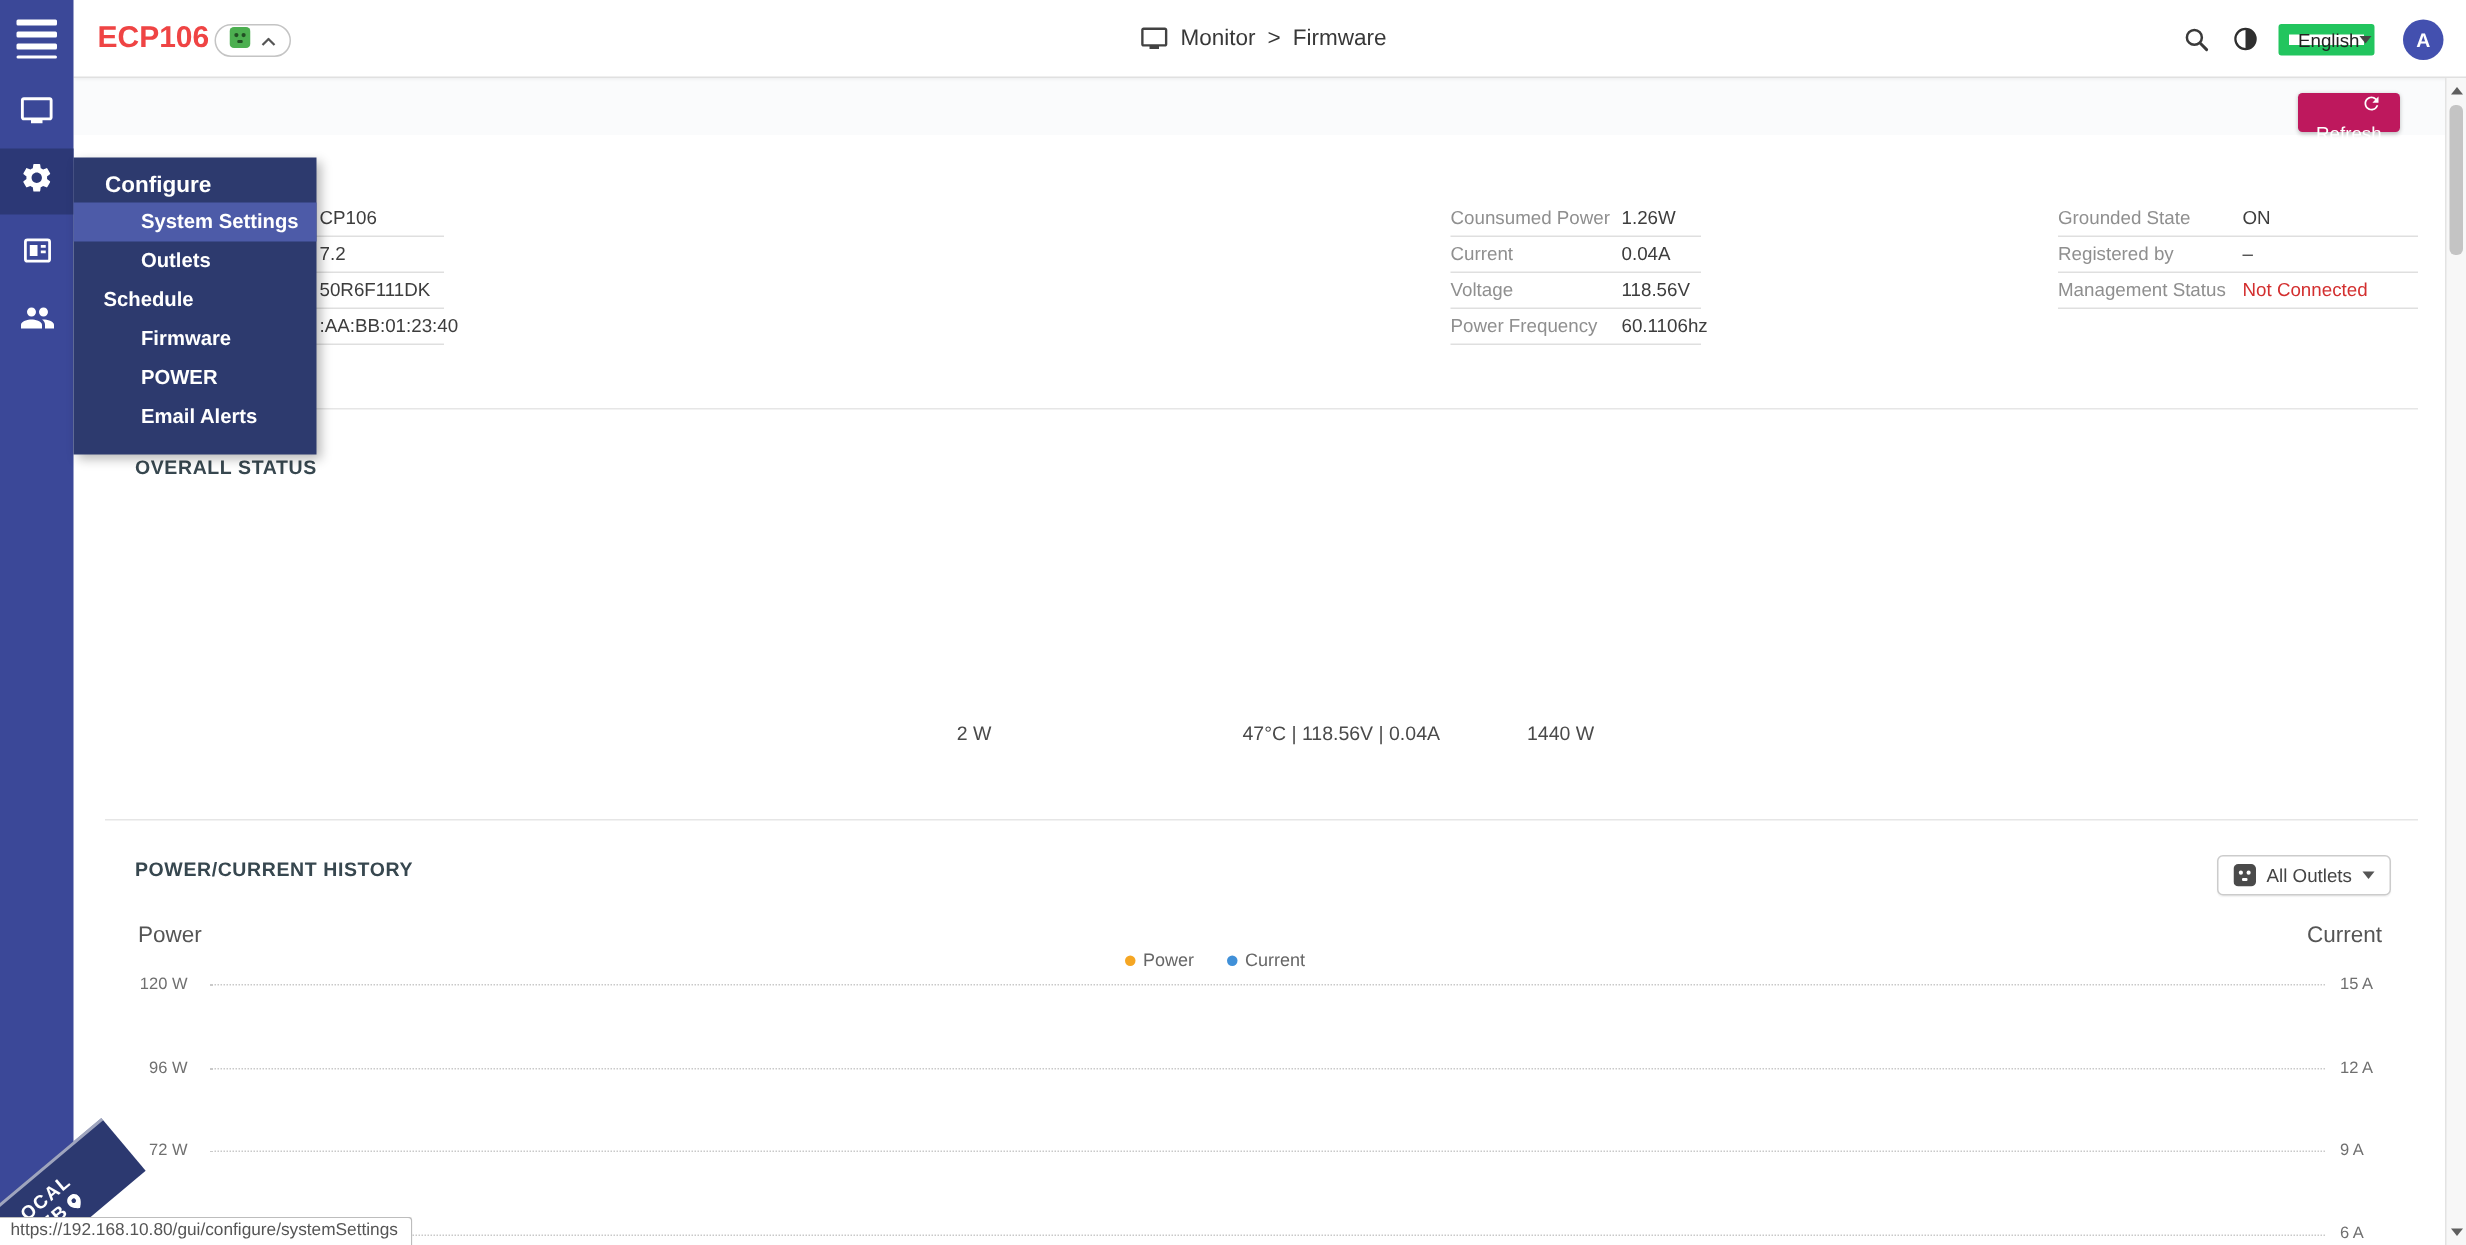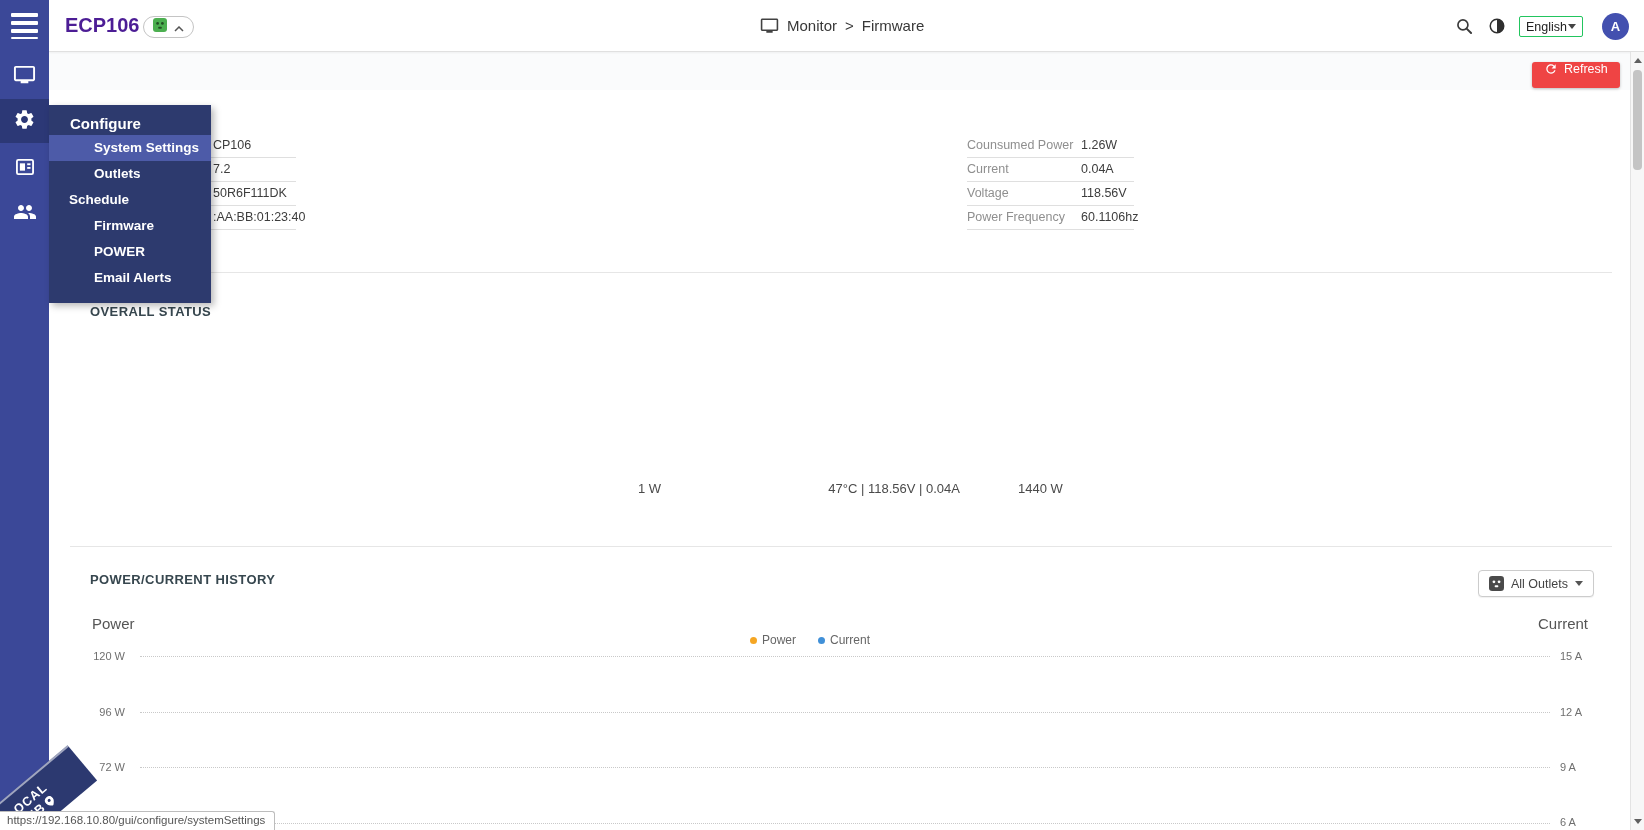--- a/index.html
+++ b/index.html
@@ -3,28 +3,28 @@
 <meta charset="utf-8">
 <style>
   * { margin:0; padding:0; box-sizing:border-box; }
   html,body { width:1644px; height:830px; }
   body { font-family:"Liberation Sans", sans-serif; background:#fff; }
   #screen { position:relative; width:1644px; height:830px; overflow:hidden; background:#fff; }
 
   
   .topbar { position:absolute; left:49px; top:0; width:1595px; height:52px; background:#fff;
             border-bottom:1px solid #e0e0e0; box-shadow:0 1px 2px rgba(0,0,0,.05); z-index:20; }
-  .app-title { position:absolute; left:16px; top:14px; font-size:20px; font-weight:bold; color:#4c1d95; }
+  .app-title { position:absolute; left:16px; top:14px; font-size:20px; font-weight:bold; color:#ef4444; }
   .status-pill { position:absolute; left:94px; top:16px; height:22px; border:1px solid #c4c4c4; border-radius:11px;
                  display:flex; align-items:center; gap:7px; padding:0 9px; background:#fff; cursor:pointer; }
   .breadcrumb { position:absolute; left:711px; top:16px; display:flex; align-items:center; gap:8px;
                 font-size:15px; font-weight:500; color:#383838; }
   .crumb { cursor:pointer; }
   .top-icon { position:absolute; top:15px; width:22px; height:22px; display:flex; align-items:center; justify-content:center; cursor:pointer; }
-  .lang-select { position:absolute; left:1470px; top:16px; width:64px; height:21px; border:1px solid #22c55e;
+  .lang-select { position:absolute; left:1470px; top:16px; width:64px; height:21px; border:7px solid #22c55e;
                  border-radius:2px; background:#fff; font-size:12.5px; color:#222; display:flex; align-items:center;
                  padding:0 6px; justify-content:space-between; cursor:pointer; }
   .caret-down { width:0; height:0; border-left:4px solid transparent; border-right:4px solid transparent; border-top:5px solid #444; }
   .avatar { position:absolute; left:1553px; top:13px; width:27px; height:27px; border-radius:50%; background:#4350af;
             color:#fff; font-size:13px; font-weight:bold; display:flex; align-items:center; justify-content:center; cursor:pointer; }
 
   
   .sidebar { position:absolute; left:0; top:0; width:49px; height:830px; background:#3b4898; z-index:30; }
   .hamburger { position:absolute; left:11px; top:13px; width:27px; cursor:pointer; }
   .hamburger .bar { height:3.5px; background:#fff; border-radius:1px; margin-bottom:4.5px; }
@@ -36,23 +36,23 @@
   .flyout { position:absolute; left:49px; top:105px; width:162px; height:198px; background:#2d3a6e;
             box-shadow:3px 3px 7px rgba(0,0,0,.28); z-index:50; }
   .flyout-title { position:absolute; left:21px; top:8px; height:22px; line-height:22px;
                   font-size:15px; font-weight:bold; color:#fff; }
   .flyout-item { position:absolute; left:0; width:162px; height:26px; line-height:26px; padding-left:45px;
                  font-size:13.5px; font-weight:bold; color:#fff; cursor:pointer; white-space:nowrap; }
   .flyout-item.active { background:#4d5ba8; }
 
   
   .main-band { position:absolute; left:49px; top:52px; width:1581px; height:38px; background:#fafbfc; }
-  .refresh-btn { position:absolute; left:1532px; top:62px; height:26px; padding:0 12px; background:#ef4444; color:#fff;
+  .refresh-btn { position:absolute; left:1532px; top:62px; height:26px; padding:0 12px; background:#be185d; color:#fff;
                  border:none; border-radius:3px; font-size:12.5px; font-family:"Liberation Sans",sans-serif;
-                 display:flex; align-items:flex-start; gap:6px; cursor:pointer; box-shadow:0 1px 3px rgba(0,0,0,.25); }
+                 display:flex; align-items:flex-end; gap:6px; cursor:pointer; box-shadow:0 1px 3px rgba(0,0,0,.25);flex-direction:column; }
 
   .info-col { position:absolute; top:134px; }
   .info-row { position:relative; height:24px; line-height:23px; border-bottom:1px solid #dfdfdf; font-size:12.5px; }
   .info-label { color:#8f8f8f; }
   .info-value { position:absolute; top:0; color:#3d3d3d; }
   .info-value.red { color:#d32f2f; }
 
   .rule { position:absolute; left:70px; width:1542px; height:0; border-top:1px solid #e6e6e6; }
   .section-title { position:absolute; left:90px; font-size:13px; font-weight:bold; color:#37474f; letter-spacing:.4px; }
 
@@ -231,26 +231,31 @@
   </div>
 
 
   <div class="info-col" style="left:967px; width:167px;">
     <div class="info-row"><span class="info-label">Counsumed Power</span><span class="info-value" style="left:114px;">1.26W</span></div>
     <div class="info-row"><span class="info-label">Current</span><span class="info-value" style="left:114px;">0.04A</span></div>
     <div class="info-row"><span class="info-label">Voltage</span><span class="info-value" style="left:114px;">118.56V</span></div>
     <div class="info-row"><span class="info-label">Power Frequency</span><span class="info-value" style="left:114px;">60.1106hz</span></div>
   </div>
 
+  <div class="info-col" style="left:1372px; width:240px;">
+    <div class="info-row"><span class="info-label">Grounded State</span><span class="info-value" style="left:123px;">ON</span></div>
+    <div class="info-row"><span class="info-label">Registered by</span><span class="info-value" style="left:123px;">–</span></div>
+    <div class="info-row"><span class="info-label">Management Status</span><span class="info-value red" style="left:123px;">Not Connected</span></div>
+  </div>
 
   <div class="rule" style="top:272px;"></div>
 
   <div class="section-title" style="top:304px;">OVERALL STATUS</div>
 
-  <div class="gauge-label" style="left:580px; width:81px; text-align:right;">1 W</div>
+  <div class="gauge-label" style="left:580px; width:81px; text-align:right;">2 W</div>
   <div class="gauge-label" style="left:720px; width:240px; text-align:right;">47°C | 118.56V | 0.04A</div>
   <div class="gauge-label" style="left:1018px;">1440 W</div>
 
   <div class="rule" style="top:546px;"></div>
 
   <div class="section-title" style="top:572px;">POWER/CURRENT HISTORY</div>
 
   <div class="outlet-btn">
     <span style="display:flex;">
       <svg width="15" height="15" viewBox="0 0 14 14">

